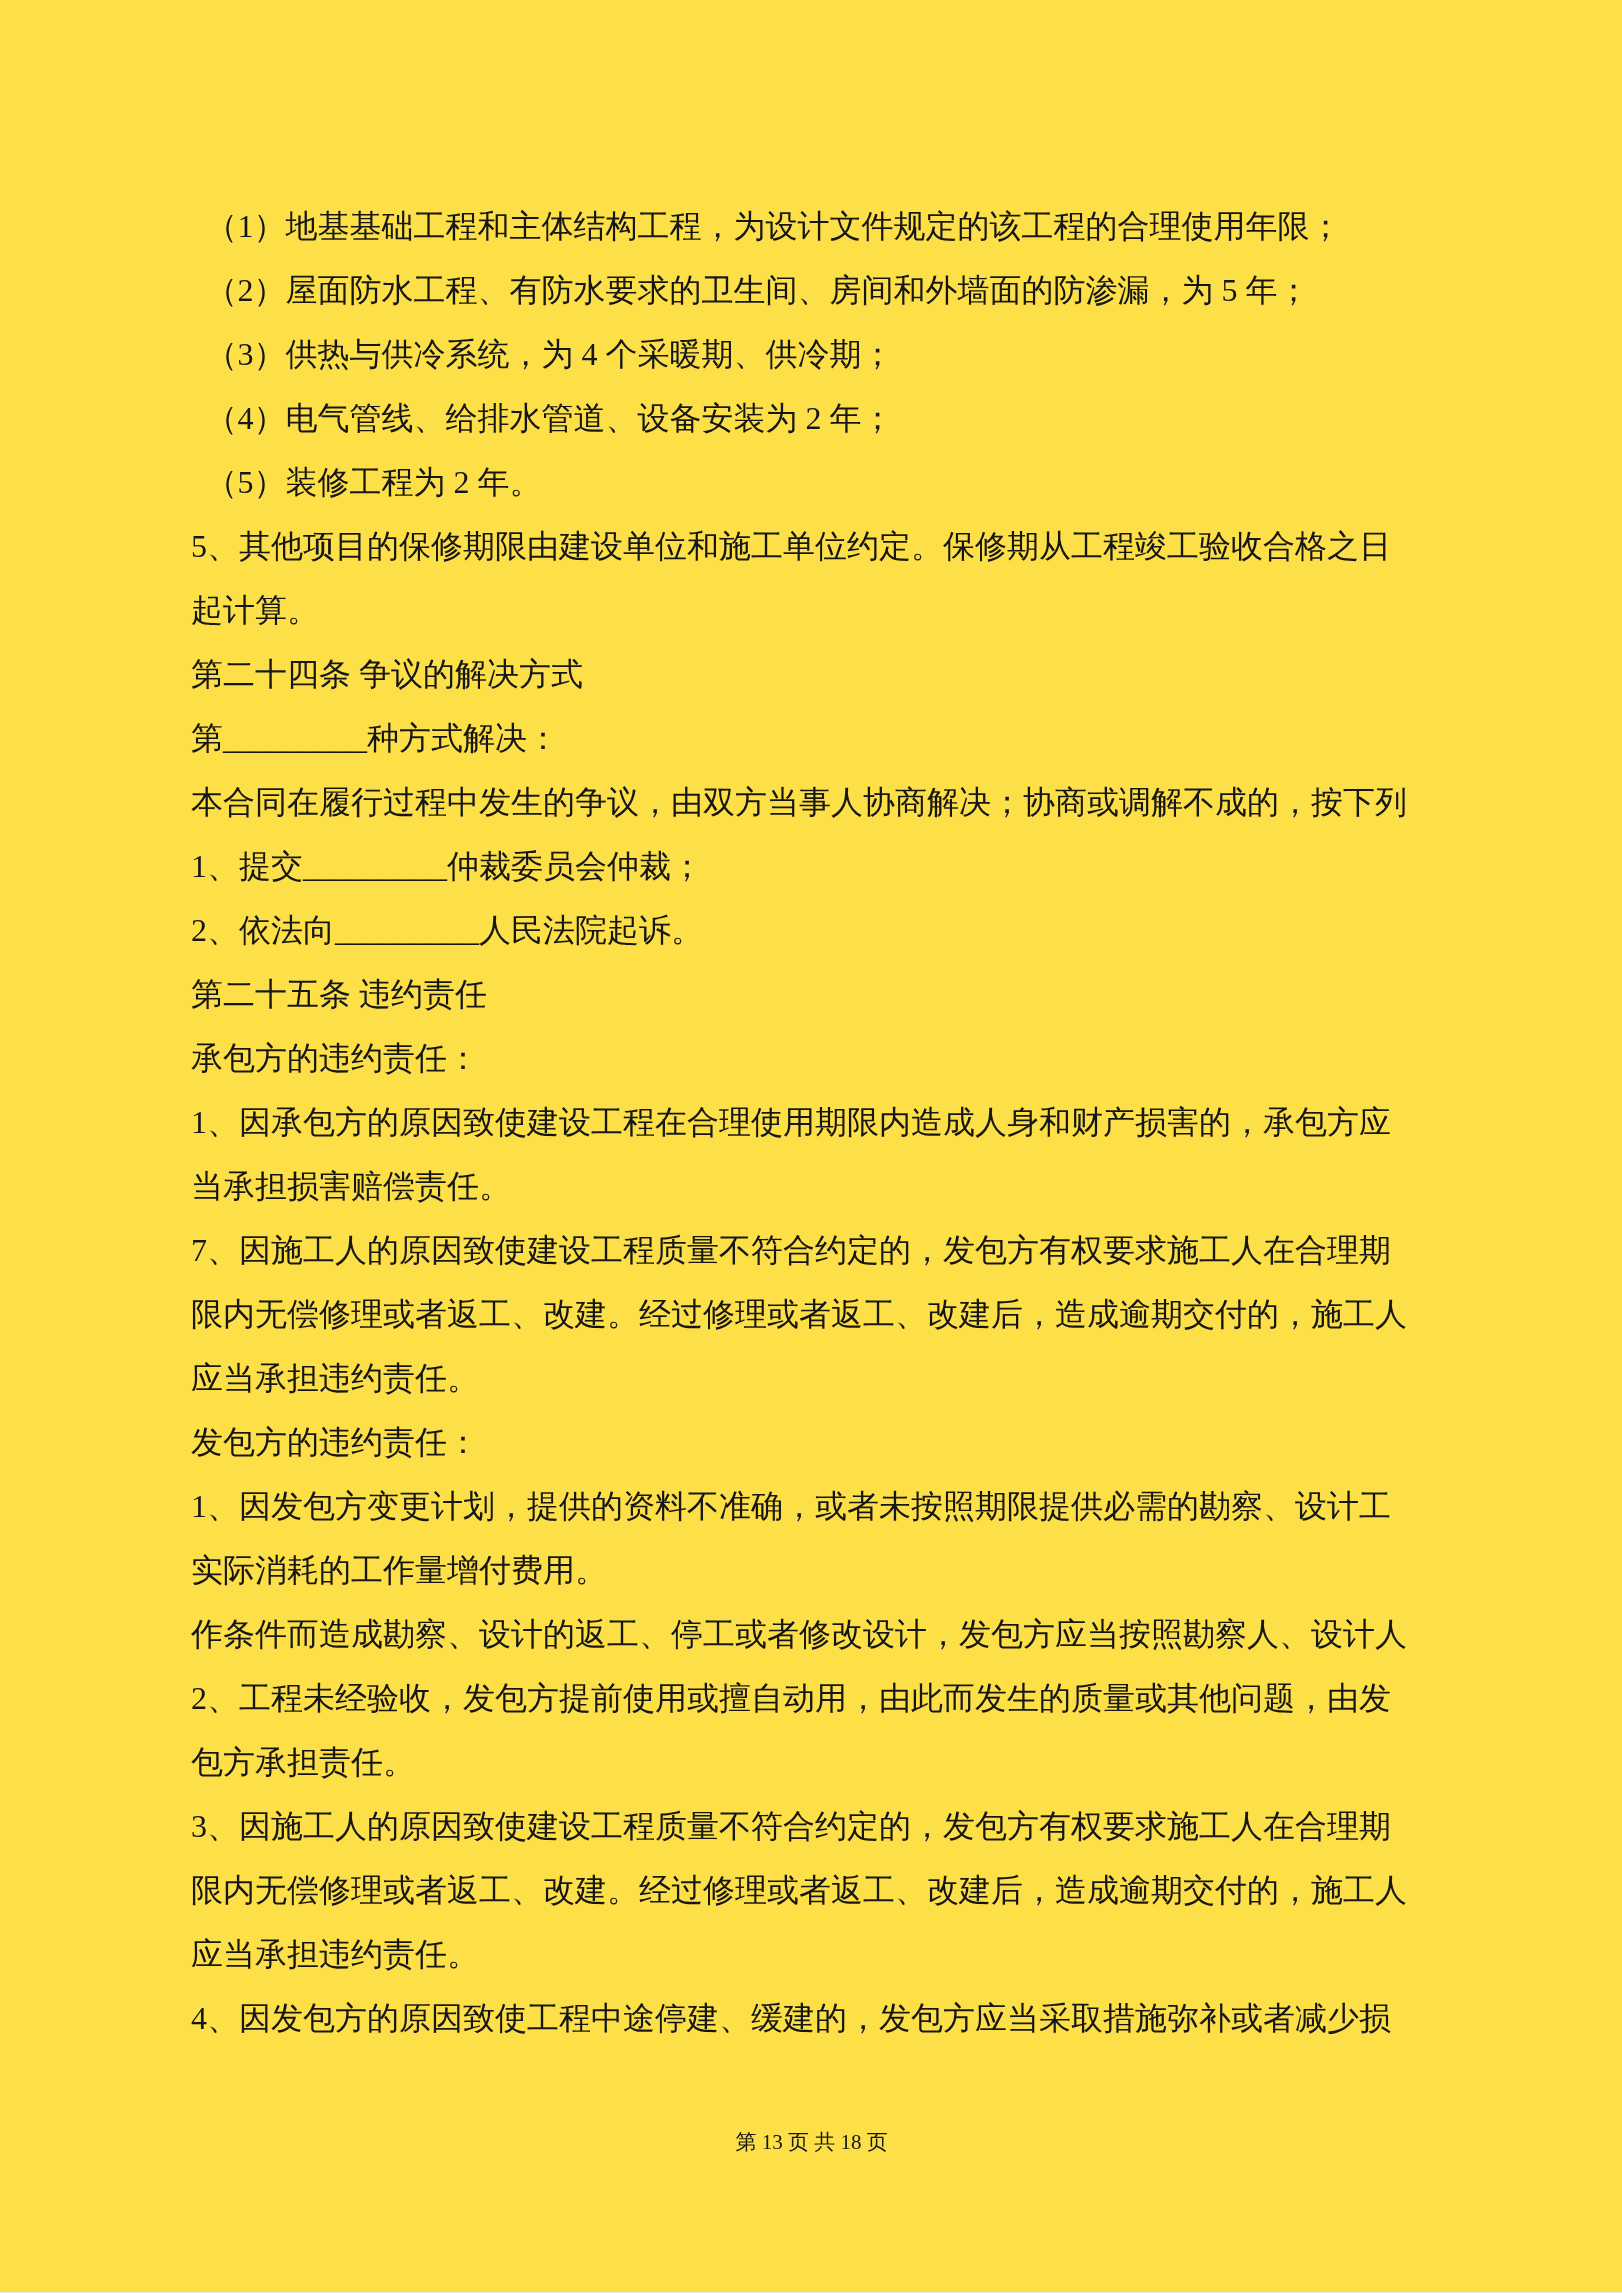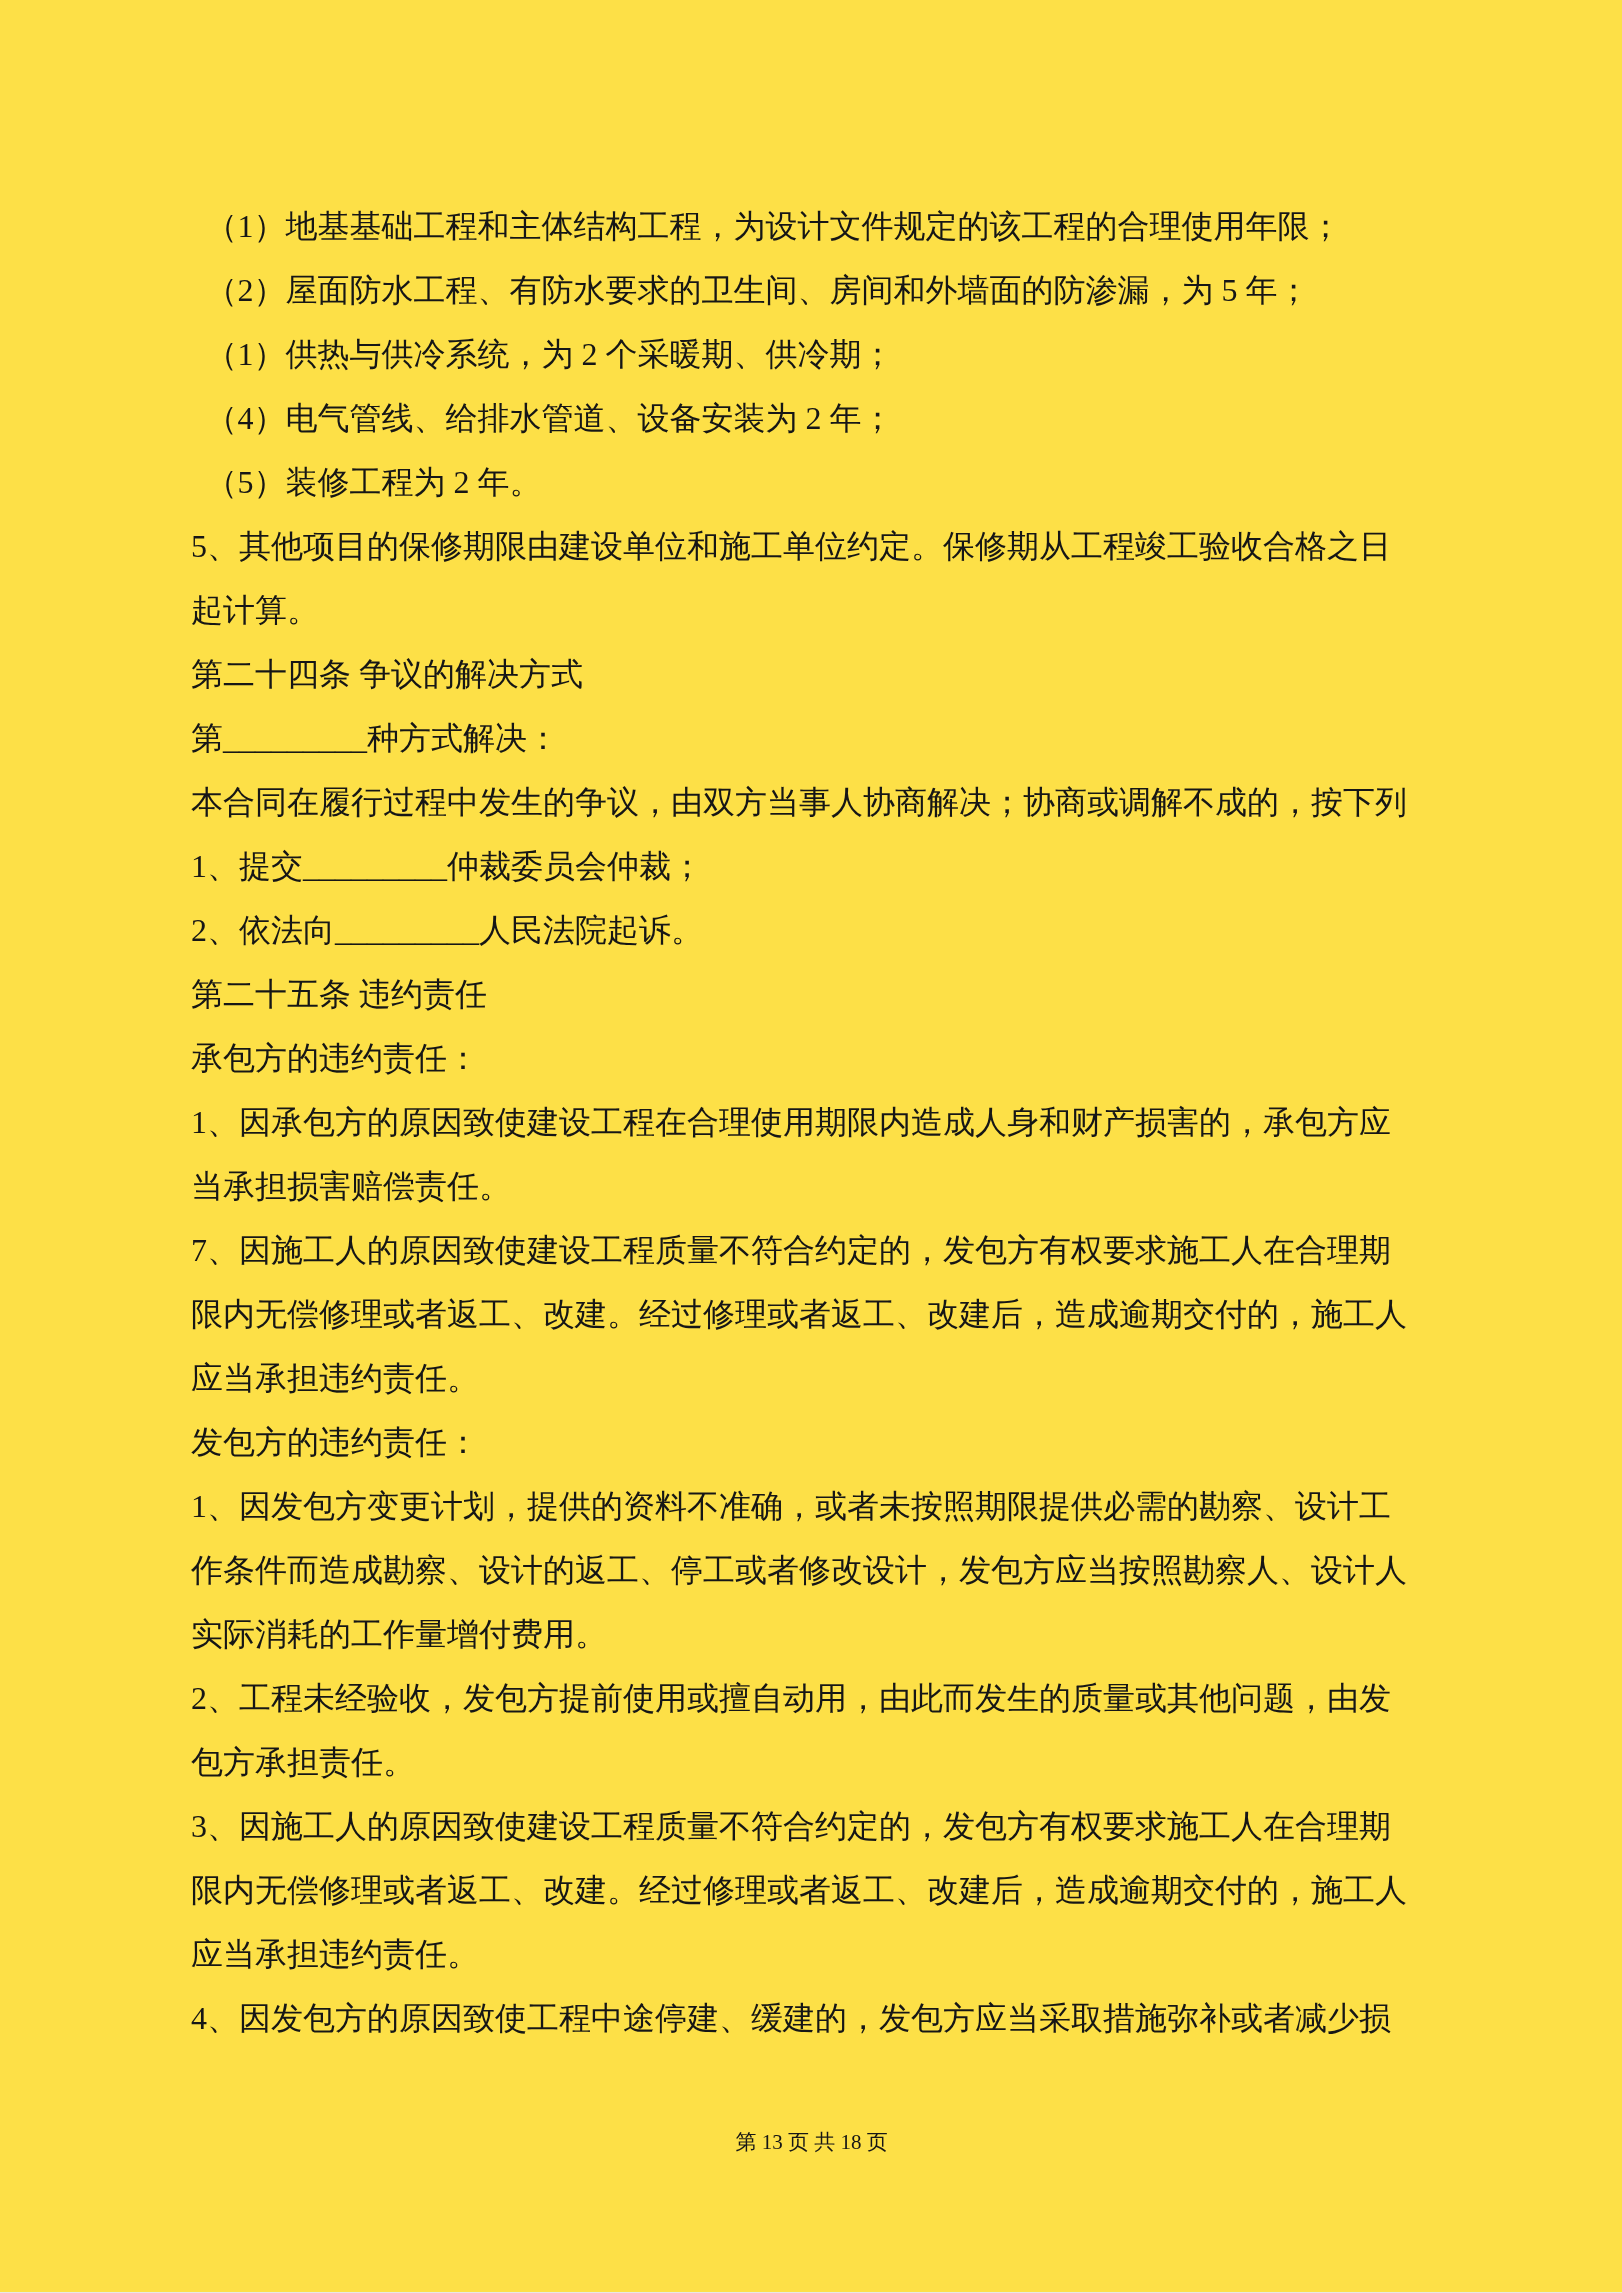--- a/index.html
+++ b/index.html
@@ -41,41 +41,41 @@
     line-height: 36px;
   }
 </style>
 </head>
 <body>
 
 <div class="page">
   <div class="content">
     <div class="line indent">（1）地基基础工程和主体结构工程，为设计文件规定的该工程的合理使用年限；</div>
     <div class="line indent">（2）屋面防水工程、有防水要求的卫生间、房间和外墙面的防渗漏，为 5 年；</div>
-    <div class="line indent">（1）供热与供冷系统，为 2 个采暖期、供冷期；</div>
+    <div class="line indent">（3）供热与供冷系统，为 4 个采暖期、供冷期；</div>
     <div class="line indent">（4）电气管线、给排水管道、设备安装为 2 年；</div>
     <div class="line indent">（5）装修工程为 2 年。</div>
     <div class="line">5、其他项目的保修期限由建设单位和施工单位约定。保修期从工程竣工验收合格之日</div>
     <div class="line">起计算。</div>
     <div class="line">第二十四条 争议的解决方式</div>
     <div class="line">第_________种方式解决：</div>
     <div class="line">本合同在履行过程中发生的争议，由双方当事人协商解决；协商或调解不成的，按下列</div>
     <div class="line">1、提交_________仲裁委员会仲裁；</div>
     <div class="line">2、依法向_________人民法院起诉。</div>
     <div class="line">第二十五条 违约责任</div>
     <div class="line">承包方的违约责任：</div>
     <div class="line">1、因承包方的原因致使建设工程在合理使用期限内造成人身和财产损害的，承包方应</div>
     <div class="line">当承担损害赔偿责任。</div>
     <div class="line">7、因施工人的原因致使建设工程质量不符合约定的，发包方有权要求施工人在合理期</div>
     <div class="line">限内无偿修理或者返工、改建。经过修理或者返工、改建后，造成逾期交付的，施工人</div>
     <div class="line">应当承担违约责任。</div>
     <div class="line">发包方的违约责任：</div>
     <div class="line">1、因发包方变更计划，提供的资料不准确，或者未按照期限提供必需的勘察、设计工</div>
+    <div class="line">实际消耗的工作量增付费用。</div>
     <div class="line">作条件而造成勘察、设计的返工、停工或者修改设计，发包方应当按照勘察人、设计人</div>
-    <div class="line">实际消耗的工作量增付费用。</div>
     <div class="line">2、工程未经验收，发包方提前使用或擅自动用，由此而发生的质量或其他问题，由发</div>
     <div class="line">包方承担责任。</div>
     <div class="line">3、因施工人的原因致使建设工程质量不符合约定的，发包方有权要求施工人在合理期</div>
     <div class="line">限内无偿修理或者返工、改建。经过修理或者返工、改建后，造成逾期交付的，施工人</div>
     <div class="line">应当承担违约责任。</div>
     <div class="line">4、因发包方的原因致使工程中途停建、缓建的，发包方应当采取措施弥补或者减少损</div>
   </div>
   <div class="footer">第 13 页 共 18 页</div>
 </div>
 

